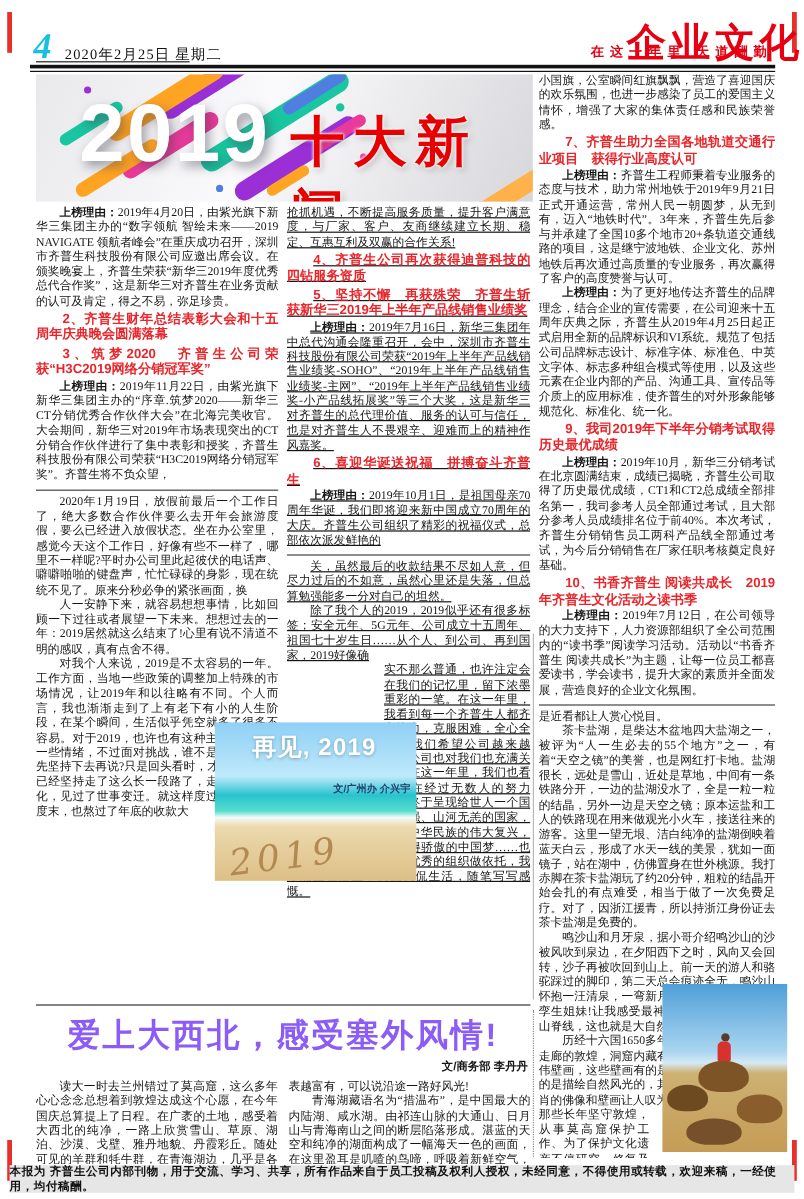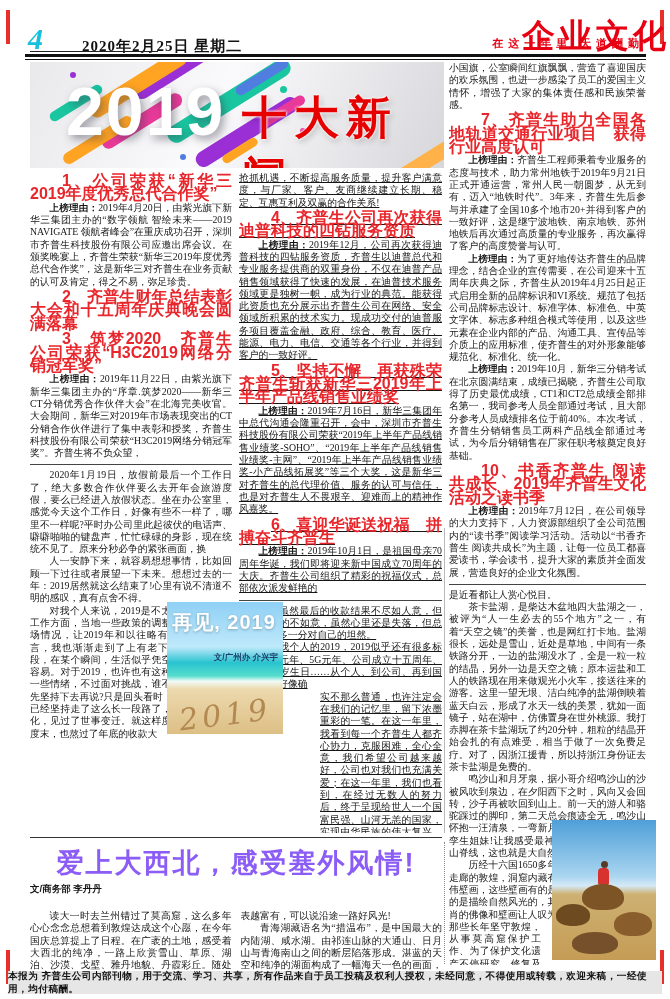--- a/index.html
+++ b/index.html
@@ -3,21 +3,21 @@
 <meta charset="utf-8">
 <style>
   html,body{margin:0;padding:0;background:#ffffff;}
   .page{position:relative;width:670px;height:999px;background:#fff;overflow:hidden;
         font-family:"Liberation Serif","DejaVu Serif",serif;color:#151515;}
   
   .cm{position:absolute;width:4px;height:34px;background:#e8302a;}
   .cm-tl{left:6px;top:10px}.cm-tr{left:660px;top:10px}.cm-bl{left:6px;top:950px}.cm-br{left:660px;top:950px}
   
   .pnum{position:absolute;left:28px;top:22px;font-size:30px;font-weight:bold;font-style:italic;color:#17c0dc;}
-  .mdate{position:absolute;left:54px;top:37px;font-size:15px;font-weight:bold;letter-spacing:1px;color:#111;margin-left:28px;}
+  .mdate{position:absolute;left:54px;top:37px;font-size:12px;font-weight:normal;letter-spacing:1px;color:#111;}
   .date-rule{position:absolute;left:30px;top:51px;width:128px;border-top:1px solid #222;}
   .ptitle{position:absolute;left:0;right:0;top:14px;text-align:right;font-size:33px;font-weight:900;
           color:#e60012;letter-spacing:4px;}
   .slogan{position:absolute;right:26px;top:36px;font-size:11px;font-weight:bold;color:#e60012;letter-spacing:5px;}
   .rule-a{position:absolute;left:25px;width:621px;top:54px;border-top:3px solid #111;}
   .rule-b{position:absolute;left:25px;width:621px;top:59px;border-top:1px solid #111;}
   
   .banner{position:absolute;left:30px;top:62px;width:414px;height:106px;overflow:hidden;
           background:linear-gradient(115deg,#e9e9ec 0%,#fafafc 45%,#d7d7db 100%);}
   .pl{position:absolute;border-radius:30px;transform:rotate(-32deg);}
@@ -44,30 +44,30 @@
                font-family:"Liberation Sans",sans-serif;letter-spacing:7px;
                text-shadow:0 0 3px #fff,0 0 3px #fff,2px 3px 6px rgba(0,0,0,.22);}
   
   .col{position:absolute;font-size:9.8px;line-height:12.3px;text-align:justify;overflow:hidden;color:#161616;}
   .col-left{left:30px;top:172px;width:202px;height:661px;}
   .col-mid{left:239px;top:172px;width:203px;height:661px;text-decoration:underline;}
   .col-right{left:449px;top:62px;width:197px;height:903px;}
   .col p{margin:0;}
   .pi{text-indent:2em;}
   .pc{text-indent:0;}
-  .nh{color:#e8262b;font-size:16px;line-height:13.4px;font-weight:bold;text-indent:2em;margin:2px 0 1px;
+  .nh{color:#e8262b;font-size:11px;line-height:13.4px;font-weight:bold;text-indent:2em;margin:2px 0 1px;
       font-family:"Liberation Sans",sans-serif;text-align:justify;}
   .lead{font-weight:bold;font-family:"Liberation Sans",sans-serif;font-size:9.6px;}
   .sec-rule{border:none;border-top:1px solid #444;margin:5px 0 4px;height:0;}
   .sp{display:block;}
   .sp-beach-l{float:right;width:66px;height:136px;margin:0 0 2px 5px;}
   .sp-beach-m{float:left;width:76px;height:134px;margin:0 5px 2px 0;}
   .sp-camel{float:right;width:100px;height:142px;margin:0 0 2px 5px;}
   
-  .beach{position:absolute;left:167px;top:602px;width:116px;height:132px;overflow:hidden;
+  .beach{position:absolute;left:179px;top:602px;width:168px;height:132px;overflow:hidden;
          background:linear-gradient(#8fd0f5 0%,#bfe9fb 34%,#28c3cf 46%,#57ddcd 56%,#f2fbf8 60%,#ecd9ae 66%,#ddbf85 100%);}
   .beach-title{position:absolute;left:0;right:2px;top:7px;text-align:center;color:#fff;font-size:20px;
          font-weight:bold;letter-spacing:1px;font-family:"Liberation Sans",sans-serif;
          text-shadow:0 1px 3px rgba(0,0,0,.28);}
   .beach-credit{position:absolute;right:5px;top:50px;color:#1c3f6e;font-weight:bold;font-size:8.5px;
          font-family:"Liberation Sans",sans-serif;}
   .beach-sand{position:absolute;left:12px;bottom:2px;color:#b38952;font-size:30px;font-style:italic;
          letter-spacing:4px;transform:rotate(-7deg);font-family:"DejaVu Serif",serif;}
   
   .camel{position:absolute;left:552px;top:820px;width:104px;height:140px;overflow:hidden;
@@ -79,21 +79,21 @@
   .cb2{left:4px;top:84px;width:34px;height:22px;background:#6e4a20;}
   .cb3{left:62px;top:92px;width:38px;height:24px;background:#8a5e2c;}
   .cb4{left:20px;top:112px;width:46px;height:22px;background:#75502a;}
   
   .vrule1{position:absolute;left:444px;top:528px;height:305px;border-left:1px solid #b9b9b9;}
   .vrule2{position:absolute;left:444px;top:842px;height:122px;border-left:1px dotted #8a8a8a;}
   
   .nw{position:absolute;left:30px;top:837px;width:412px;height:128px;border-top:1px solid #333;}
   .nw-title{text-align:center;color:#8b5cf6;font-size:27px;font-weight:900;letter-spacing:2px;
             margin:7px 0 2px;font-family:"Liberation Sans",sans-serif;}
-  .nw-byline{text-align:left;font-weight:bold;font-size:9.5px;margin:0 2px 14px 0;
+  .nw-byline{text-align:right;font-weight:bold;font-size:9.5px;margin:0 2px 4px 0;
             font-family:"Liberation Sans",sans-serif;}
   .nw-cols{display:flex;gap:9px;}
   .nw-col{width:202px;height:70px;font-size:9.8px;line-height:12.3px;text-align:justify;overflow:hidden;}
   .nw-col p{margin:0;}
   
   .footer{position:absolute;left:8px;top:971px;width:654px;height:23px;background:#e6e6e6;
           display:flex;align-items:center;justify-content:center;font-size:9.6px;font-weight:bold;
           color:#111;font-family:"Liberation Sans",sans-serif;letter-spacing:.5px;}
 </style>
 </head>
@@ -128,51 +128,50 @@
     <div class="pl c11"></div>
     <div class="dot d1"></div>
     <div class="dot d2"></div>
     <div class="dot d3"></div>
     <div class="dot d4"></div>
     <div class="banner-year">2019</div>
     <div class="banner-headline">十大新闻</div>
   </div>
 
   <section class="col col-left">
-    <h3 class="nh">1、公司荣获“新华三2019年度优秀总代合作奖”</h3>
     <p class="pi"><b class="lead">上榜理由：</b><span>2019年4月20日，由紫光旗下新华三集团主办的“数字领航 智绘未来——2019 NAVIGATE 领航者峰会”在重庆成功召开，深圳市齐普生科技股份有限公司应邀出席会议。在颁奖晚宴上，齐普生荣获“新华三2019年度优秀总代合作奖”，这是新华三对齐普生在业务贡献的认可及肯定，得之不易，弥足珍贵。</span></p>
     <h3 class="nh">2、齐普生财年总结表彰大会和十五周年庆典晚会圆满落幕</h3>
     <h3 class="nh">3、筑梦2020　齐普生公司荣获“H3C2019网络分销冠军奖”</h3>
     <p class="pi"><b class="lead">上榜理由：</b><span>2019年11月22日，由紫光旗下新华三集团主办的“序章.筑梦2020——新华三CT分销优秀合作伙伴大会”在北海完美收官。大会期间，新华三对2019年市场表现突出的CT分销合作伙伴进行了集中表彰和授奖，齐普生科技股份有限公司荣获“H3C2019网络分销冠军奖”。齐普生将不负众望，</span></p>
     <div class="sec-rule"></div>
     <p class="pi">2020年1月19日，放假前最后一个工作日了，绝大多数合作伙伴要么去开年会旅游度假，要么已经进入放假状态。坐在办公室里，感觉今天这个工作日，好像有些不一样了，哪里不一样呢?平时办公司里此起彼伏的电话声、噼噼啪啪的键盘声，忙忙碌碌的身影，现在统统不见了。原来分秒必争的紧张画面，换</p>
     <p class="pi">人一安静下来，就容易想想事情，比如回顾一下过往或者展望一下未来。想想过去的一年：2019居然就这么结束了!心里有说不清道不明的感叹，真有点舍不得。</p>
     <p class="pi">对我个人来说，2019是不太容易的一年。工作方面，当地一些政策的调整加上特殊的市场情况，让2019年和以往略有不同。个人而言，我也渐渐走到了上有老下有小的人生阶段，在某个瞬间，生活似乎凭空就多了很多不容易。对于2019，也许也有这种主观心态下的一些情绪，不过面对挑战，谁不是咬紧牙关，先坚持下去再说?只是回头看时，才惊觉：原来已经坚持走了这么长一段路了，走过了四季变化，见过了世事变迁。就这样度过了每一个季度末，也熬过了年底的收款大</p>
   </section>
 
   <section class="col col-mid">
     <p class="pc">抢抓机遇，不断提高服务质量，提升客户满意度，与厂家、客户、友商继续建立长期、稳定、互惠互利及双赢的合作关系!</p>
     <h3 class="nh">4、齐普生公司再次获得迪普科技的四钻服务资质</h3>
-    <p class="pi"><b class="lead">上榜理由：</b><span>2019年12月，公司再次获得迪普科技的四钻服务资质，齐普生以迪普总代和专业服务提供商的双重身份，不仅在迪普产品销售领域获得了快速的发展，在迪普技术服务领域更是独树一帜，成为行业的典范。能获得此资质也充分展示出齐普生公司在网络、安全领域所积累的技术实力。现成功交付的迪普服务项目覆盖金融、政府、综合、教育、医疗、能源、电力、电信、交通等各个行业，并得到客户的一致好评。</span></p>
     <h3 class="nh">5、坚持不懈　再获殊荣　齐普生斩获新华三2019年上半年产品线销售业绩奖</h3>
     <p class="pi"><b class="lead">上榜理由：</b><span>2019年7月16日，新华三集团年中总代沟通会隆重召开，会中，深圳市齐普生科技股份有限公司荣获“2019年上半年产品线销售业绩奖-SOHO”、“2019年上半年产品线销售业绩奖-主网”、“2019年上半年产品线销售业绩奖-小产品线拓展奖”等三个大奖，这是新华三对齐普生的总代理价值、服务的认可与信任，也是对齐普生人不畏艰辛、迎难而上的精神作风嘉奖。</span></p>
     <h3 class="nh">6、喜迎华诞送祝福　拼搏奋斗齐普生</h3>
     <p class="pi"><b class="lead">上榜理由：</b><span>2019年10月1日，是祖国母亲70周年华诞，我们即将迎来新中国成立70周年的大庆。齐普生公司组织了精彩的祝福仪式，总部依次派发鲜艳的</span></p>
     <div class="sec-rule"></div>
     <p class="pi">关，虽然最后的收款结果不尽如人意，但尽力过后的不如意，虽然心里还是失落，但总算勉强能多一分对自己的坦然。</p>
     <p class="pi">除了我个人的2019，2019似乎还有很多标签；安全元年、5G元年、公司成立十五周年、祖国七十岁生日……从个人、到公司、再到国家，2019好像确</p>
     <p class="pc"><span class="sp sp-beach-m"></span><span>实不那么普通，也许注定会在我们的记忆里，留下浓墨重彩的一笔。在这一年里，我看到每一个齐普生人都齐心协力，克服困难，全心全意，我们希望公司越来越好，公司也对我们也充满关爱；在这一年里，我们也看到，在经过无数人的努力后，终于呈现给世人一个国富民强、山河无恙的国家，实现中华民族的伟大复兴，是让我们每一个人都觉得骄傲的中国梦……也许正是有强大的祖国、优秀的组织做依托，我才能坐在这里，调侃调侃生活，随笔写写感慨。</span></p>
 
   </section>
 
   <section class="col col-right">
     <p class="pc">小国旗，公室瞬间红旗飘飘，营造了喜迎国庆的欢乐氛围，也进一步感染了员工的爱国主义情怀，增强了大家的集体责任感和民族荣誉感。</p>
     <h3 class="nh">7、齐普生助力全国各地轨道交通行业项目　获得行业高度认可</h3>
-    <p class="pi"><b class="lead">上榜理由：</b><span>齐普生工程师秉着专业服务的态度与技术，助力常州地铁于2019年9月21日正式开通运营，常州人民一朝圆梦，从无到有，迈入“地铁时代”。3年来，齐普生先后参与并承建了全国10多个地市20+并得到客户的一致好评，这是继宁波地铁、南京地铁、苏州地铁后再次通过高质量的专业服务，再次赢得了客户的高度赞誉与认可。</span></p>
+    <p class="pi"><b class="lead">上榜理由：</b><span>齐普生工程师秉着专业服务的态度与技术，助力常州地铁于2019年9月21日正式开通运营，常州人民一朝圆梦，从无到有，迈入“地铁时代”。3年来，齐普生先后参与并承建了全国10多个地市20+条轨道交通线路的项目，这是继宁波地铁、企业文化、苏州地铁后再次通过高质量的专业服务，再次赢得了客户的高度赞誉与认可。</span></p>
     <p class="pi"><b class="lead">上榜理由：</b><span>为了更好地传达齐普生的品牌理念，结合企业的宣传需要，在公司迎来十五周年庆典之际，齐普生从2019年4月25日起正式启用全新的品牌标识和VI系统。规范了包括公司品牌标志设计、标准字体、标准色、中英文字体、标志多种组合模式等使用，以及这些元素在企业内部的产品、沟通工具、宣传品等介质上的应用标准，使齐普生的对外形象能够规范化、标准化、统一化。</span></p>
+    <h3 class="nh">9、我司2019年下半年分销考试取得历史最优成绩</h3>
     <p class="pi"><b class="lead">上榜理由：</b><span>2019年10月，新华三分销考试在北京圆满结束，成绩已揭晓，齐普生公司取得了历史最优成绩，CT1和CT2总成绩全部排名第一，我司参考人员全部通过考试，且大部分参考人员成绩排名位于前40%。本次考试，齐普生分销销售员工两科产品线全部通过考试，为今后分销销售在厂家任职考核奠定良好基础。</span></p>
     <h3 class="nh">10、书香齐普生 阅读共成长　2019年齐普生文化活动之读书季</h3>
     <p class="pi"><b class="lead">上榜理由：</b><span>2019年7月12日，在公司领导的大力支持下，人力资源部组织了全公司范围内的“读书季”阅读学习活动。活动以“书香齐普生 阅读共成长”为主题，让每一位员工都喜爱读书，学会读书，提升大家的素质并全面发展，营造良好的企业文化氛围。</span></p>
     <div class="sec-rule"></div>
     <p class="pc">是近看都让人赏心悦目。</p>
     <p class="pi">茶卡盐湖，是柴达木盆地四大盐湖之一，被评为“人一生必去的55个地方”之一，有着“天空之镜”的美誉，也是网红打卡地。盐湖很长，远处是雪山，近处是草地，中间有一条铁路分开，一边的盐湖没水了，全是一粒一粒的结晶，另外一边是天空之镜；原本运盐和工人的铁路现在用来做观光小火车，接送往来的游客。这里一望无垠、洁白纯净的盐湖倒映着蓝天白云，形成了水天一线的美景，犹如一面镜子，站在湖中，仿佛置身在世外桃源。我打赤脚在茶卡盐湖玩了约20分钟，粗粒的结晶开始会扎的有点难受，相当于做了一次免费足疗。对了，因浙江援青，所以持浙江身份证去茶卡盐湖是免费的。</p>
     <p class="pi">鸣沙山和月牙泉，据小哥介绍鸣沙山的沙被风吹到泉边，在夕阳西下之时，风向又会回转，沙子再被吹回到山上。前一天的游人和骆驼踩过的脚印，第二天总会痕迹全无，鸣沙山怀抱一汪清泉，一弯新月，大漠戈壁中的一对孪生姐妹!让我感受最神奇的地方是它锋利的山脊线，这也就是大自然的美妙和震撼吧!</p>
     <p class="pi">历经十六国1650多年的莫高窟座落在河西走廊的敦煌，洞窟内藏有无数个精妙绝伦的宏伟壁画，这些壁画有的是讲述佛教故事的，有的是描绘自然风光的，其中盛唐和晚唐惟妙惟肖的佛像和壁画让人叹为观止。要向</p>
     <p class="pc"><span class="sp sp-camel"></span><span>那些长年坚守敦煌，从事莫高窟保护工作、为了保护文化遗产不停研究、修复及临摹，甚至奉献一生的守护者致敬!</span></p>
 

